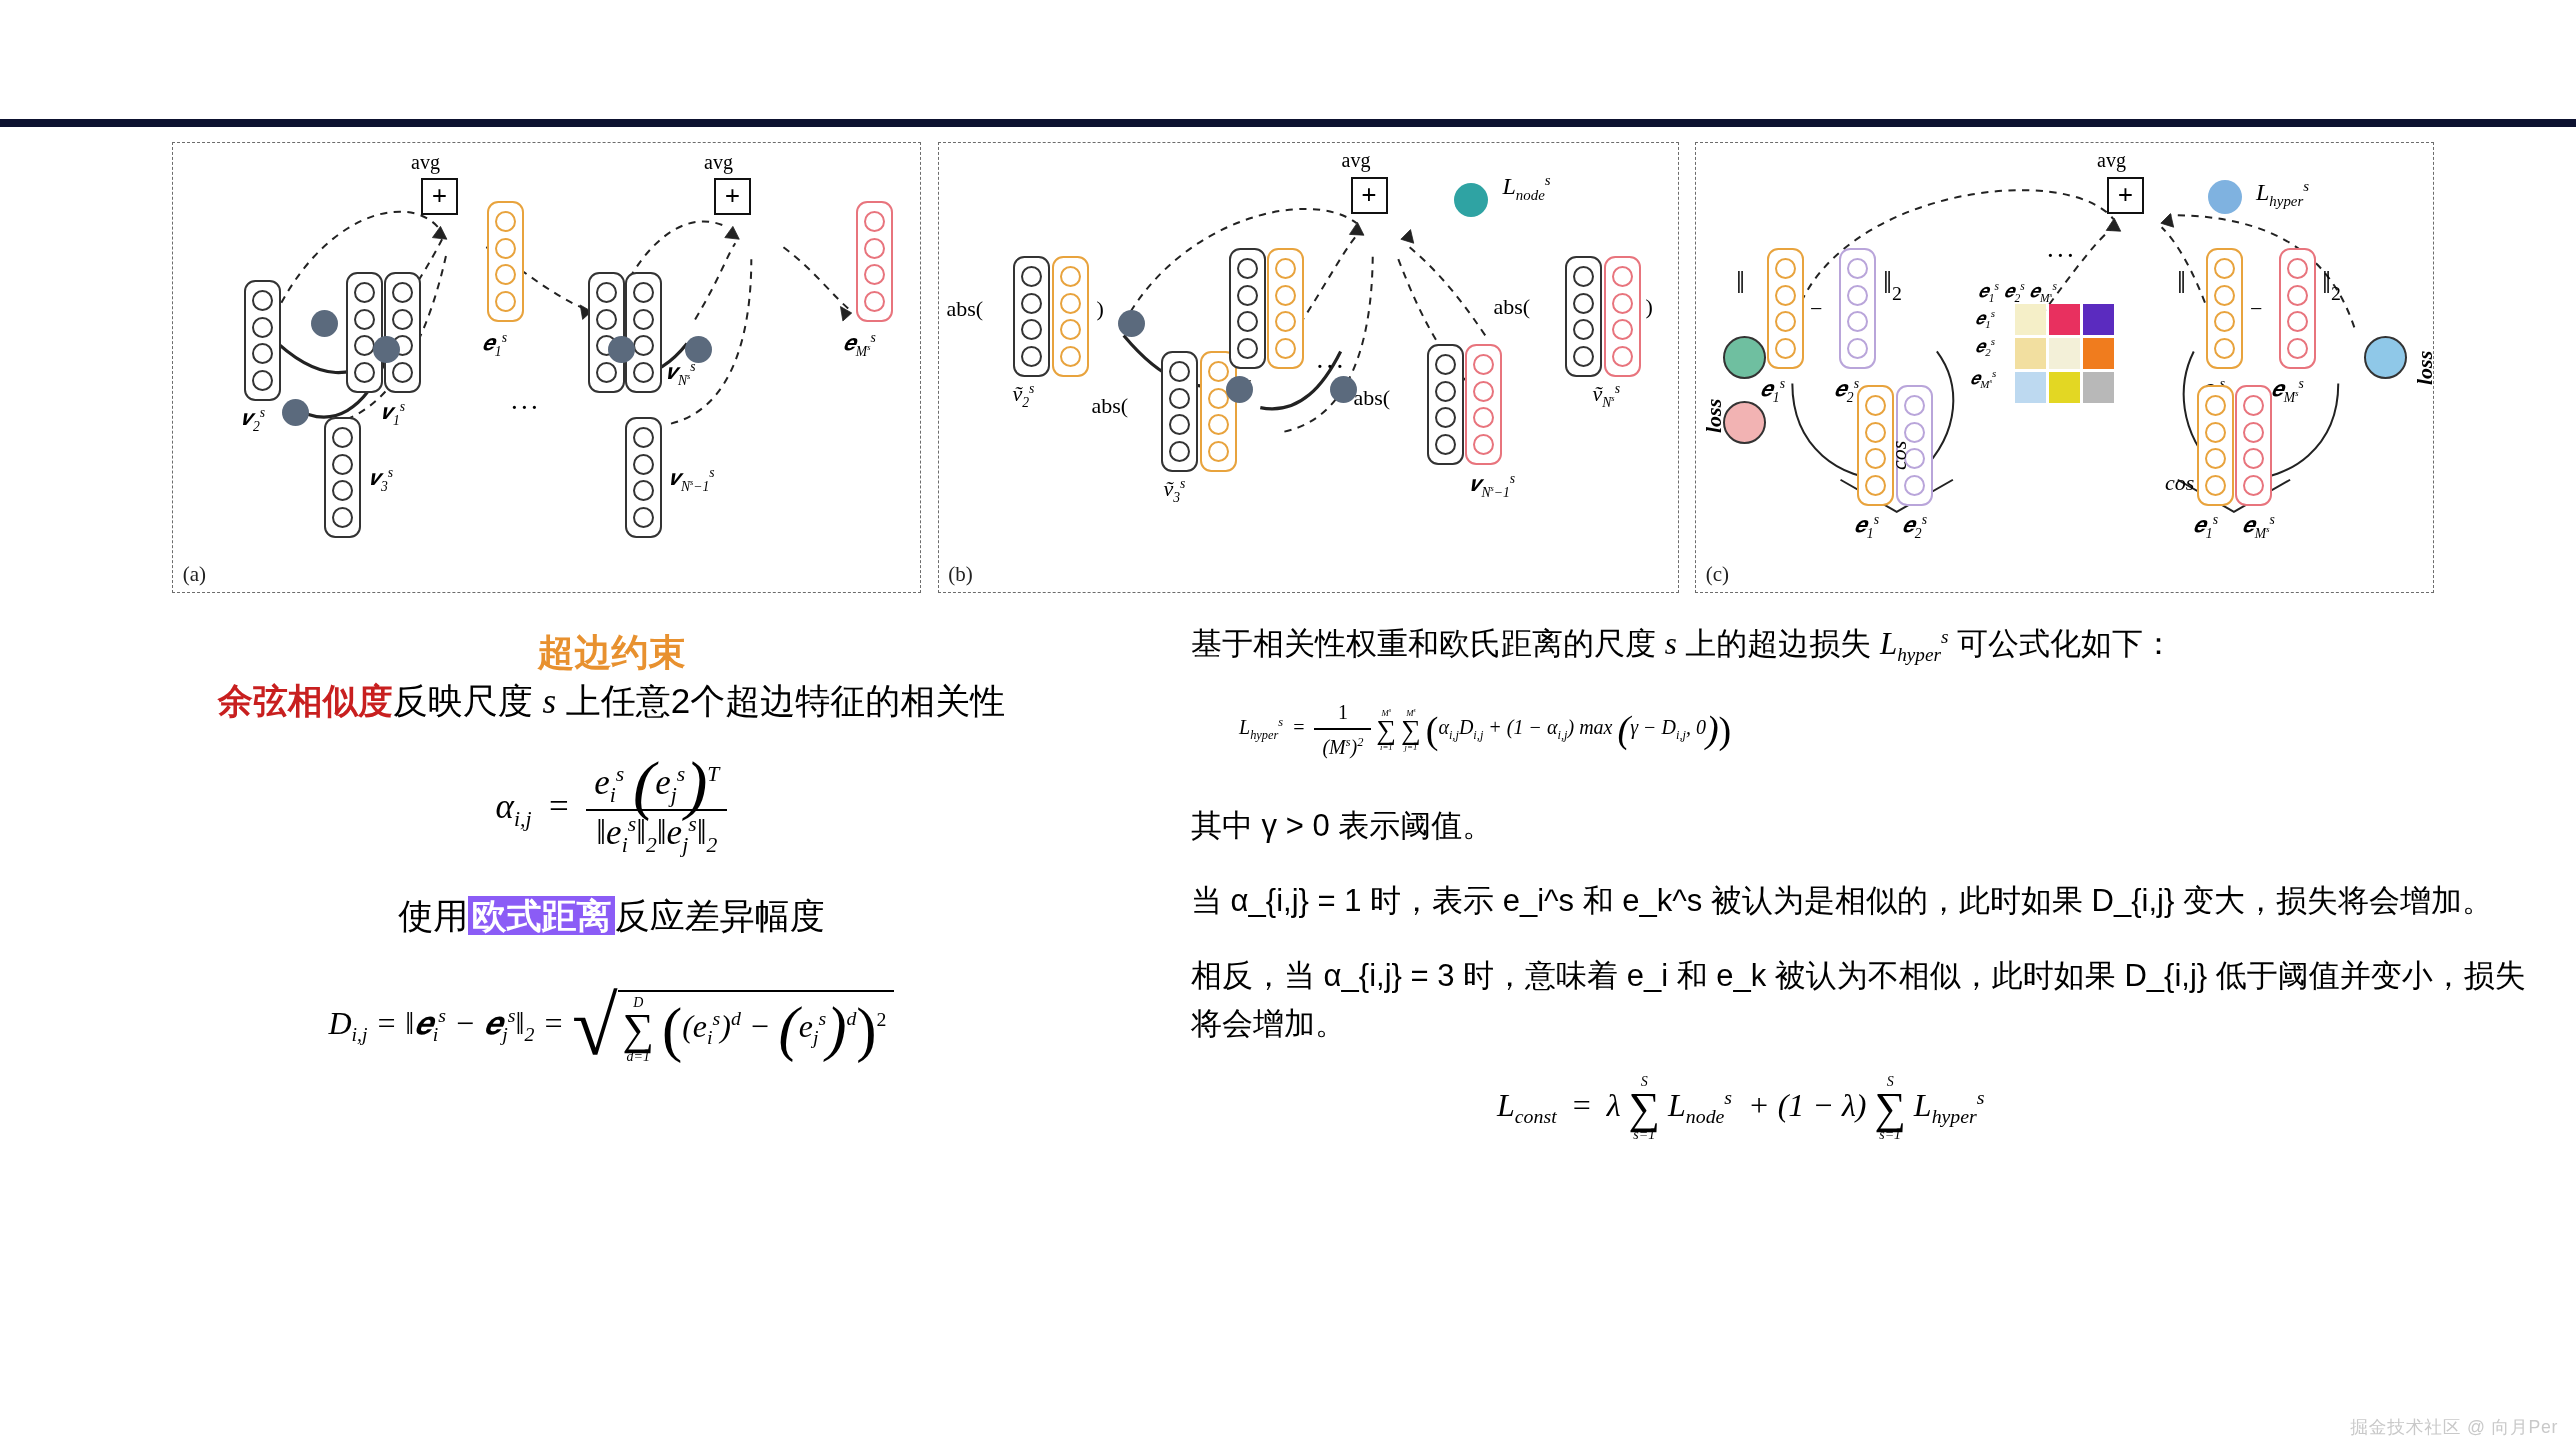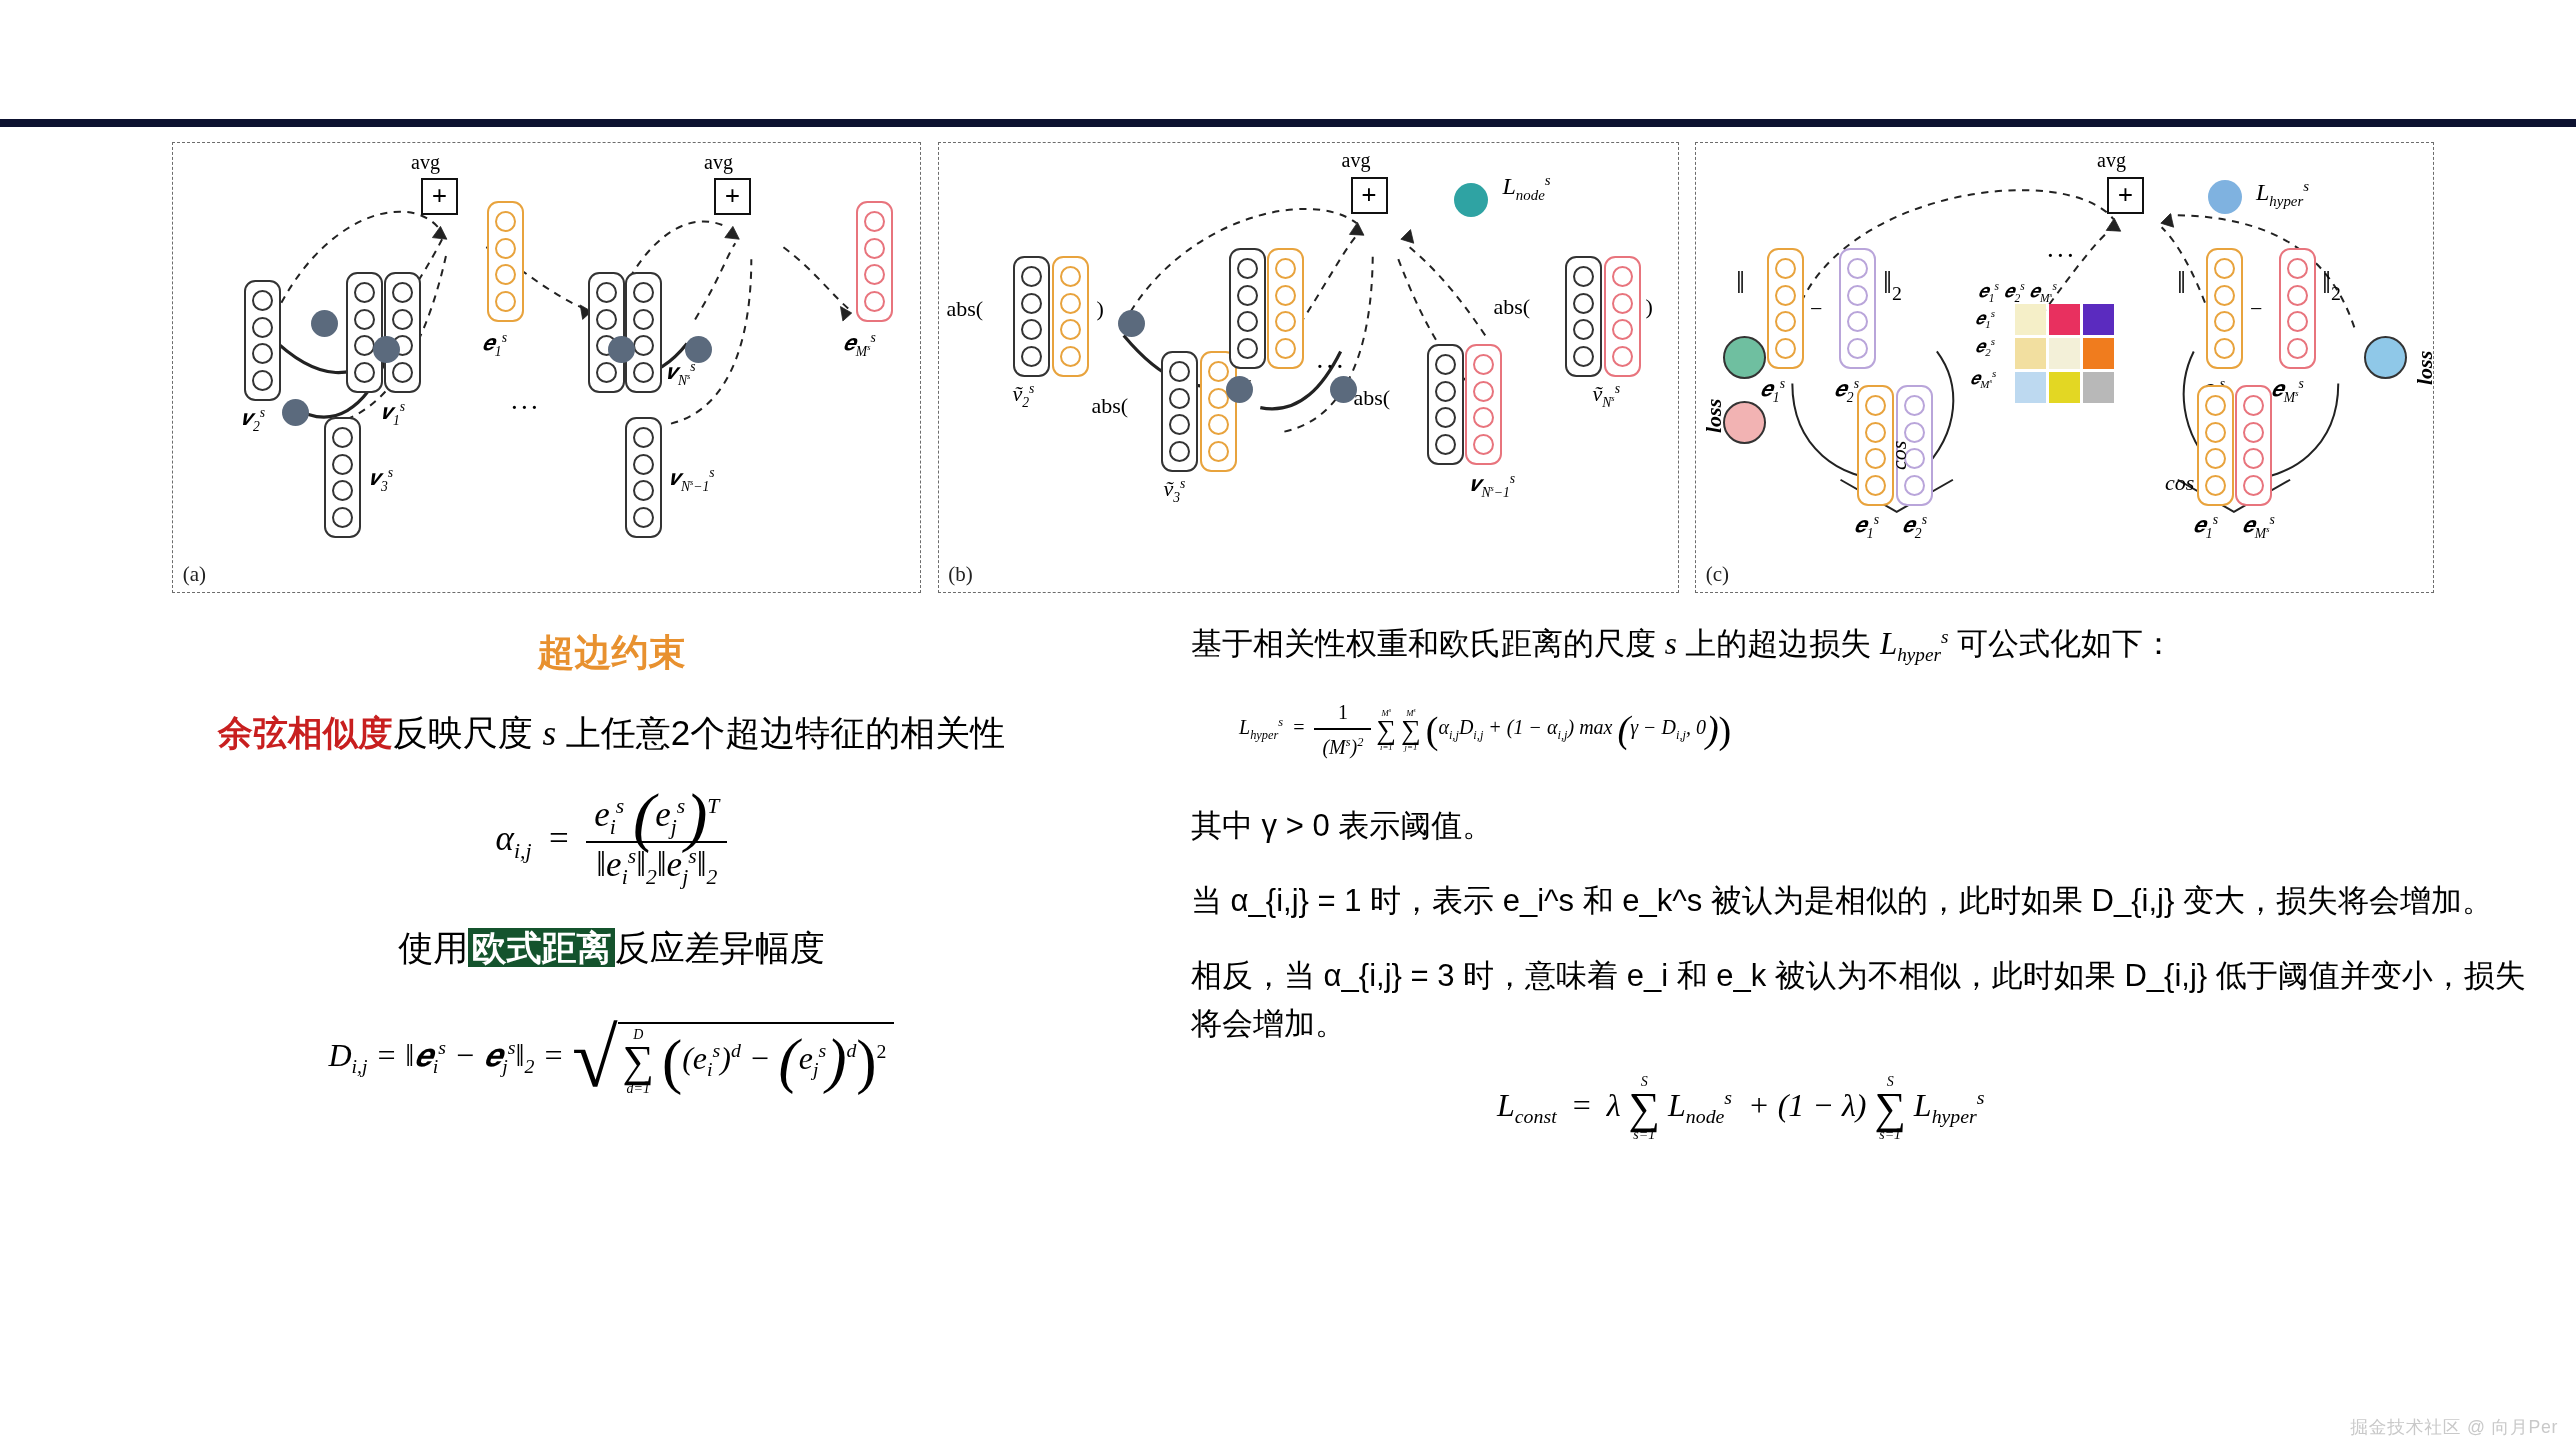--- a/index.html
+++ b/index.html
@@ -172,28 +172,27 @@
     left: 48px;
     top: 628px;
     width: 1127px;
   }
   .subhead {
     text-align: center;
     font-family: "Liberation Sans", sans-serif;
     font-weight: bold;
     font-size: 37px;
     color: #e8912f;
-    margin-bottom: 32px;
   }
   .line-red {
     color: #c81f1f;
     font-weight: bold;
   }
   .hl {
-    background: #14532d;
+    background: #8b5cf6;
     color: #fff;
     font-weight: bold;
     padding: 0 3.2px;
   }
   .cn {
     font-family: "Liberation Sans", sans-serif;
   }
   .left-line1 {
     text-align: center;
     font-size: 35px;

